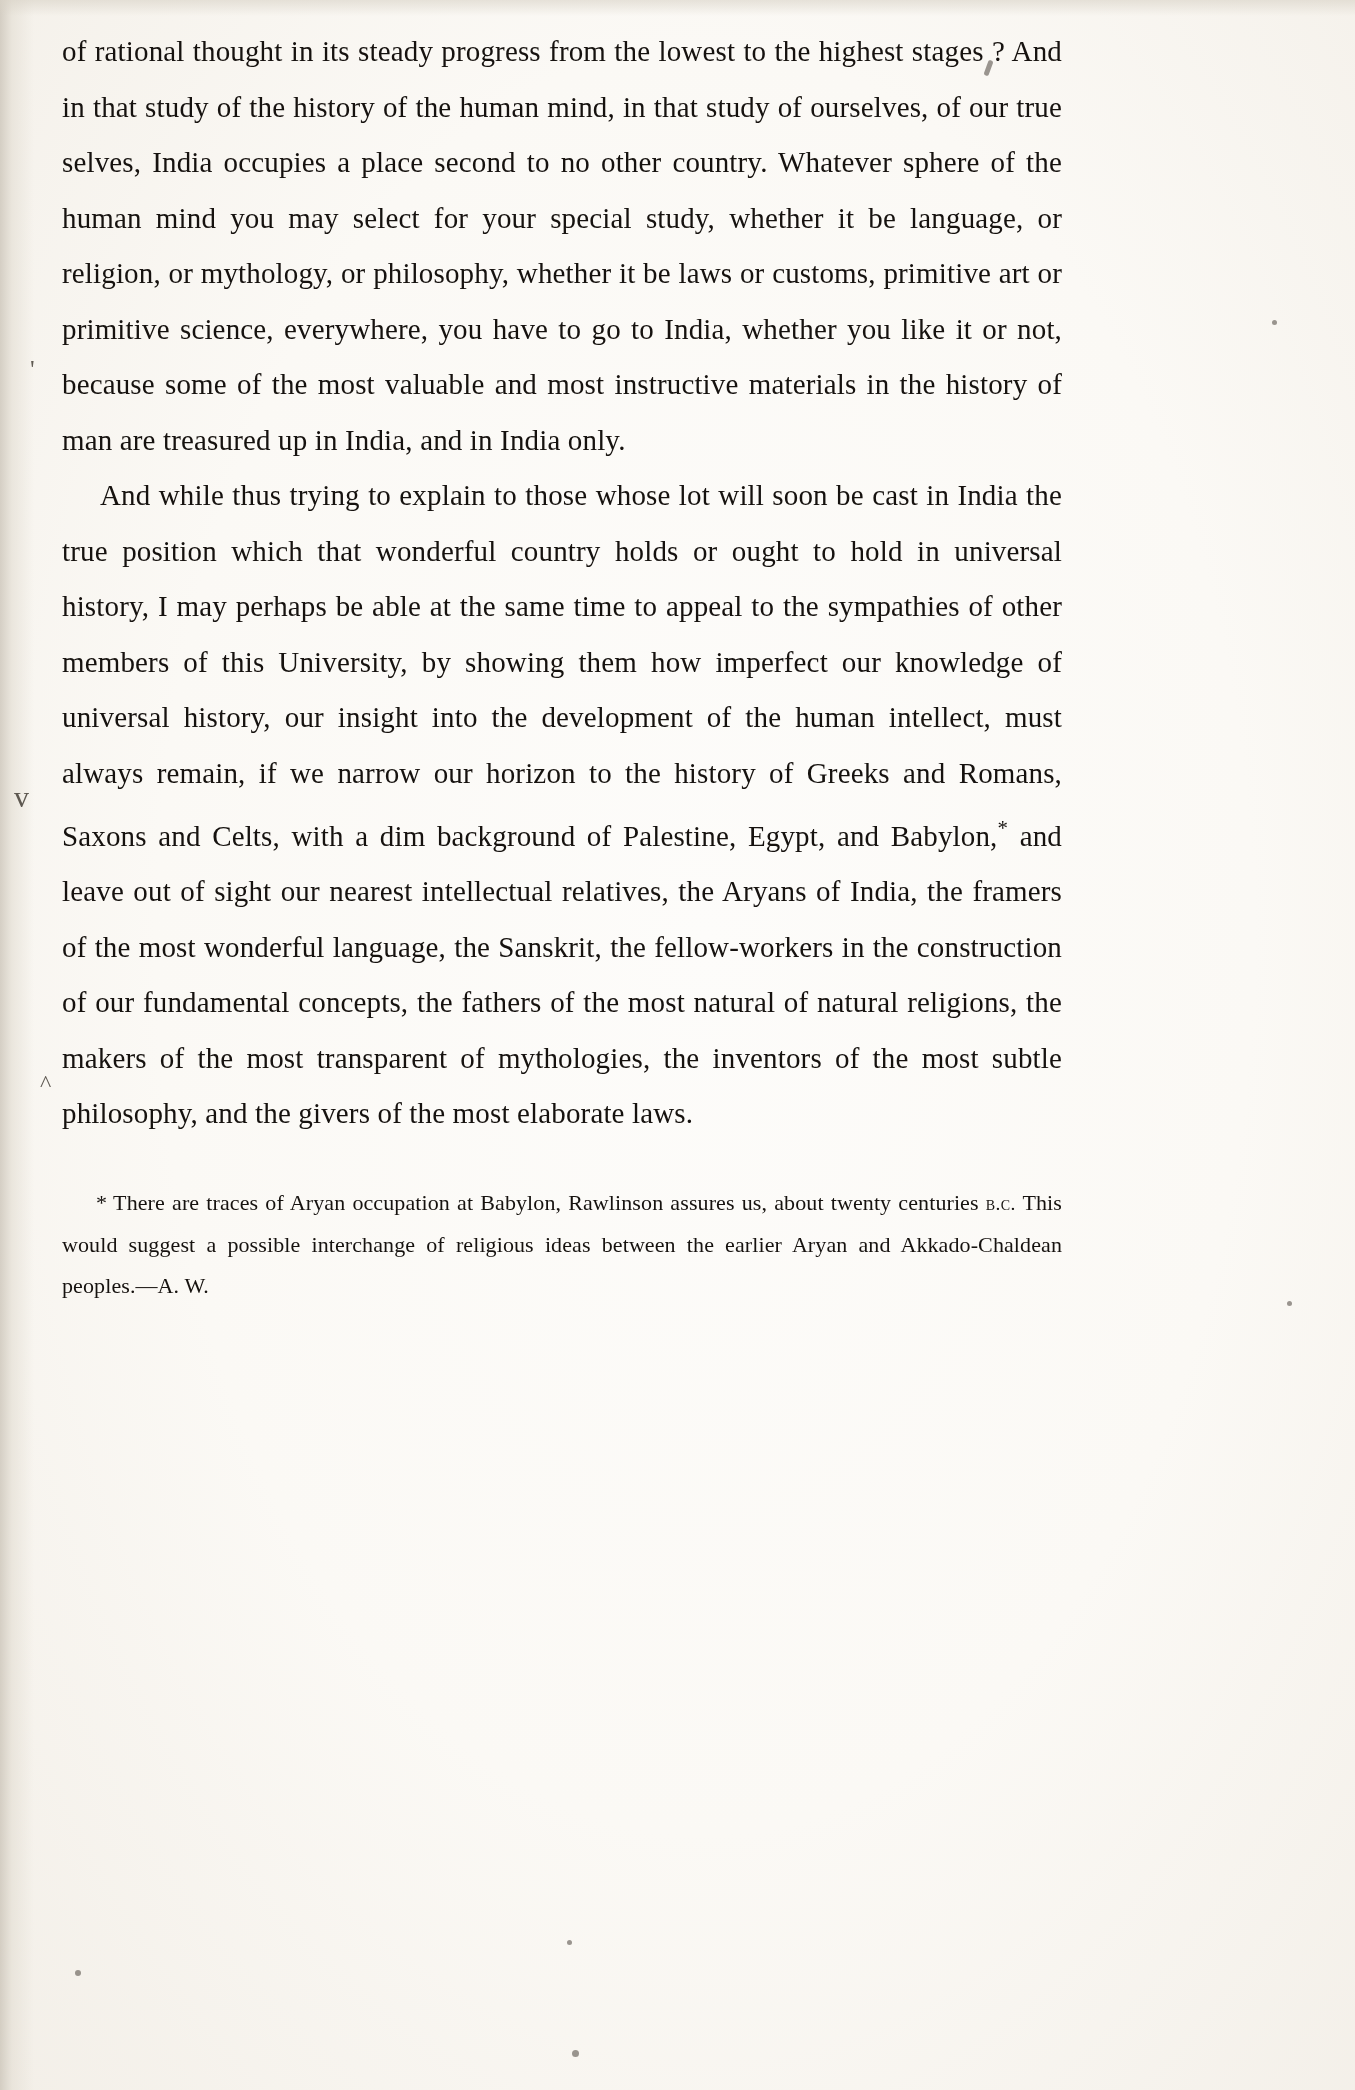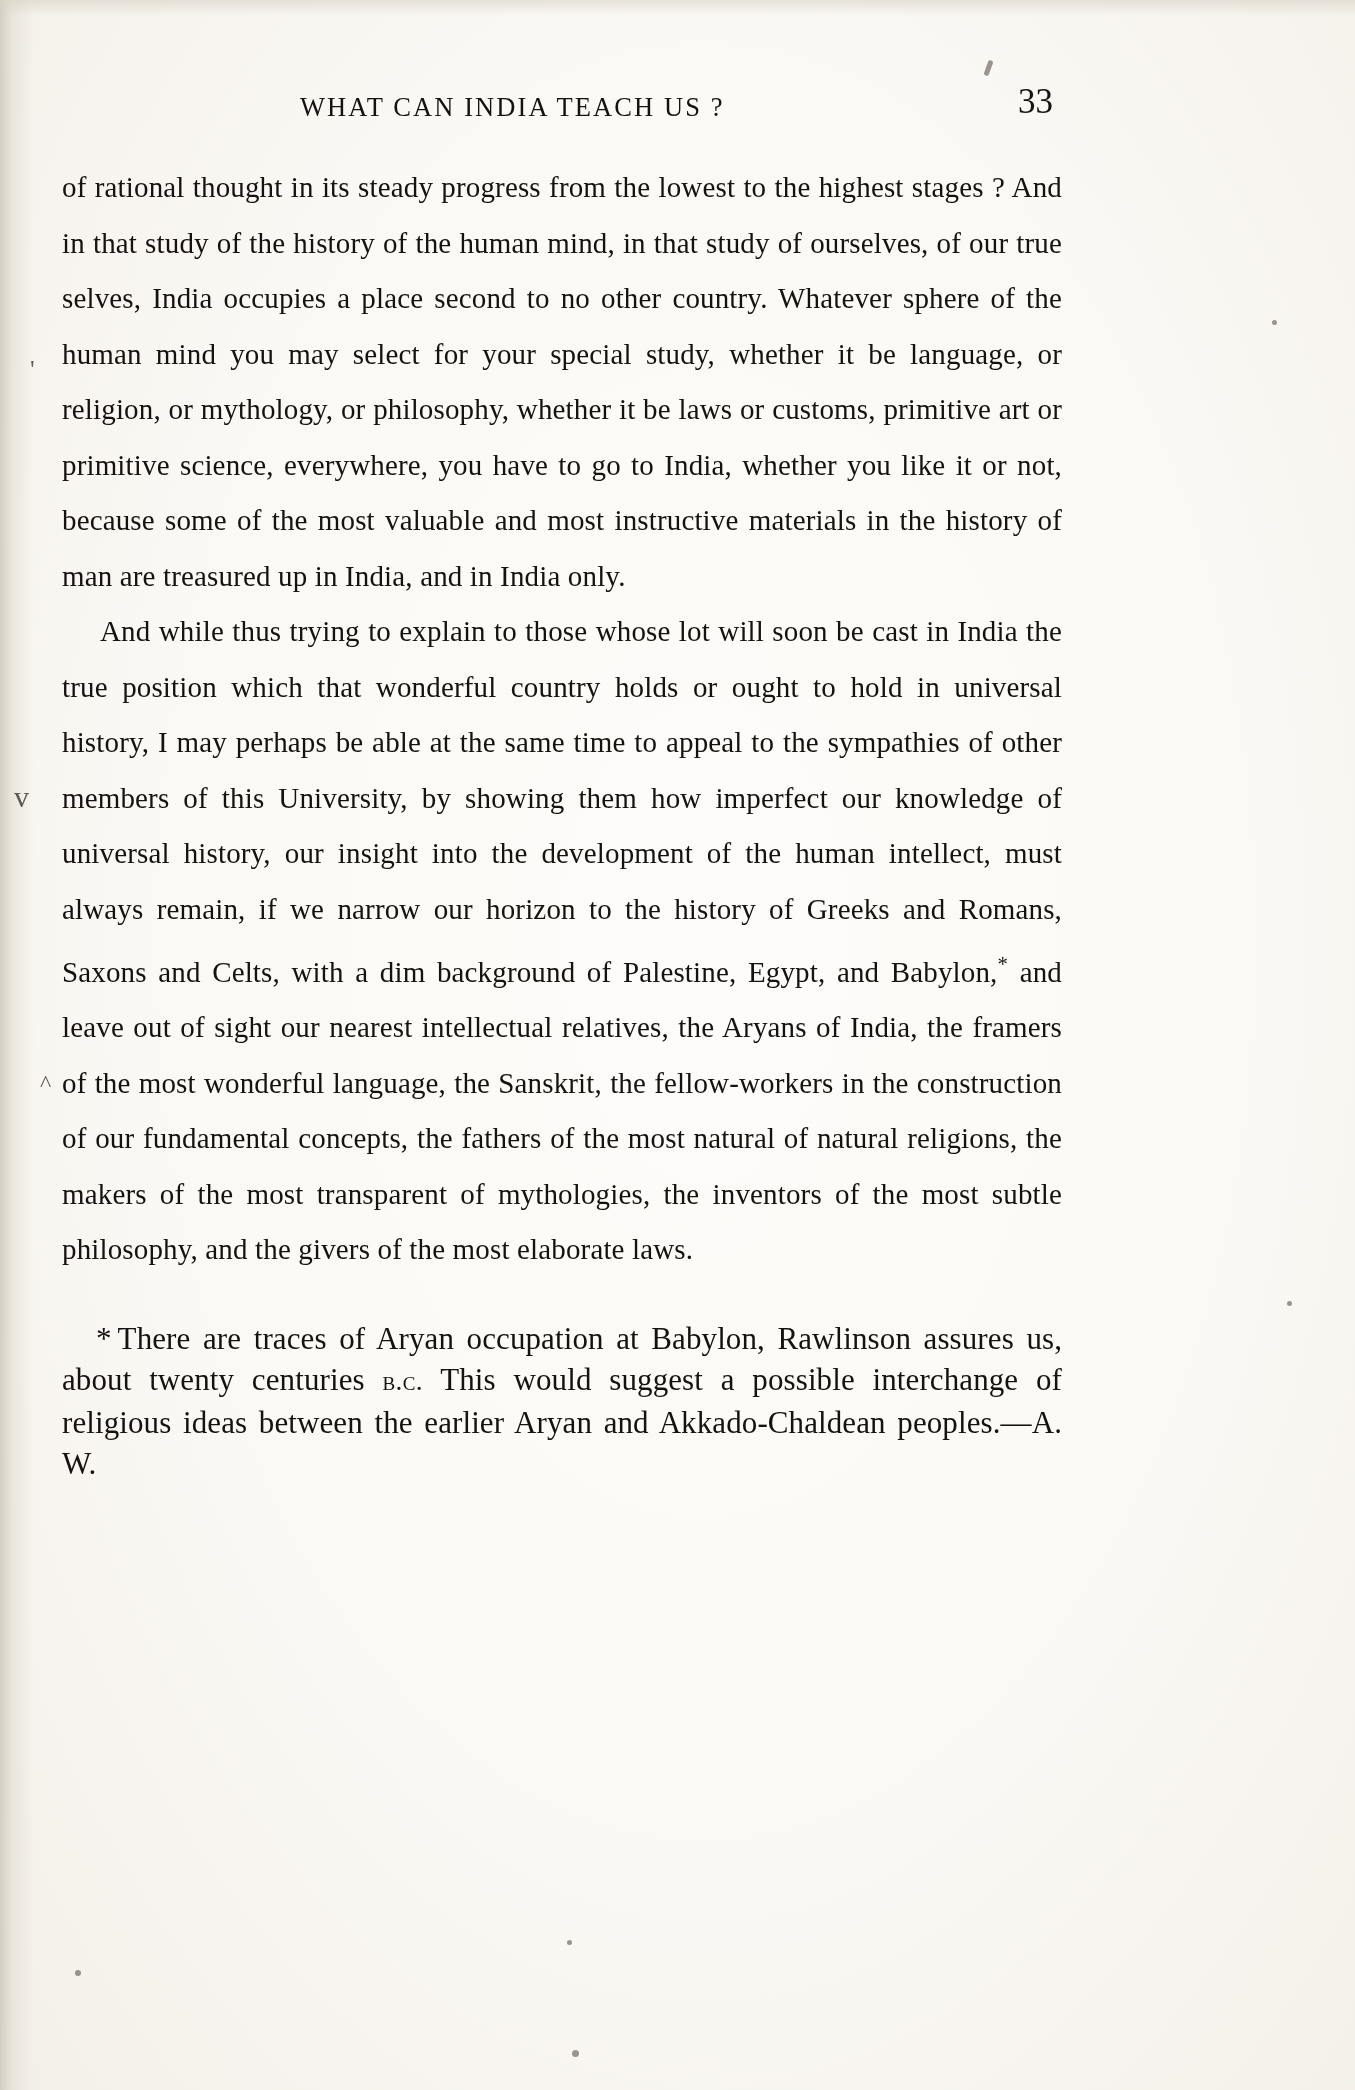--- a/index.html
+++ b/index.html
@@ -93,21 +93,21 @@
 
   .footnote-marker {
     vertical-align: super;
     font-size: .72em;
   }
 
   
   .footnote {
     margin-top: 40px;
     width: 1000px;
-    font-size: 31px;
+    font-size: 22px;
     line-height: 41px;
     text-align: justify;
     letter-spacing: .1px;
     font-family: Liberation Serif, serif;
   }
   .footnote .fn-star {
     margin-left: 34px;
     margin-right: 6px;
   }
   .smallcaps {
@@ -138,24 +138,20 @@
   <div class="speck" style="left:572px; top:2050px; width:7px; height:7px;"></div>
   <div class="speck" style="left:567px; top:1940px; width:5px; height:5px;"></div>
 
   <div class="margin-mark" style="left:30px; top:355px; font-size:26px;">'</div>
   <div class="margin-mark" style="left:14px; top:780px; font-size:30px;">v</div>
   <div class="margin-mark" style="left:40px; top:1070px; font-size:24px;">^</div>
 </div>
 
 <div class="content">
 
-  <div class="header-row">
-    <div class="running-head">WHAT CAN INDIA TEACH US ?</div>
-    <div class="folio">33</div>
-  </div>
 
   <div class="body-block">
     <p class="para first">of rational thought in its steady progress from the lowest to the highest stages ?   And in that study of the history of the human mind, in that study of ourselves, of our true selves, India occupies a place second to no other country.   Whatever sphere of the human mind you may select for your special study, whether it be language, or religion, or mythology, or philosophy, whether it be laws or customs, primitive art or primitive science, everywhere, you have to go to India, whether you like it or not, because some of the most valuable and most instructive materials in the history of man are treasured up in India, and in India only.</p>
     <p class="para indent"><span>And while thus trying to explain to those whose lot will soon be cast in India the true position which that wonderful country holds or ought to hold in universal history, I may perhaps be able at the same time to appeal to the sympathies of other members of this University, by showing them how imperfect our knowledge of universal history, our insight into the development of the human intellect, must always remain, if we narrow our horizon to the history of Greeks and Romans, Saxons and Celts, with a dim background of Palestine, Egypt, and Babylon,</span><span class="footnote-marker">*</span><span> and leave out of sight our nearest intellectual relatives, the Aryans of India, the framers of the most wonderful language, the Sanskrit, the fellow-workers in the construction of our fundamental concepts, the fathers of the most natural of natural religions, the makers of the most transparent of mythologies, the inventors of the most subtle philosophy, and the givers of the most elaborate laws.</span></p>
   </div>
 
   <div class="footnote">
     <span class="fn-star">*</span><span>There are  traces of Aryan occupation at Babylon, Rawlinson assures us, about twenty centuries </span><span class="smallcaps">b.c.</span><span>  This would suggest a possible interchange of religious ideas between the earlier Aryan and Akkado-Chaldean peoples.—A. W.</span>
   </div>
 

